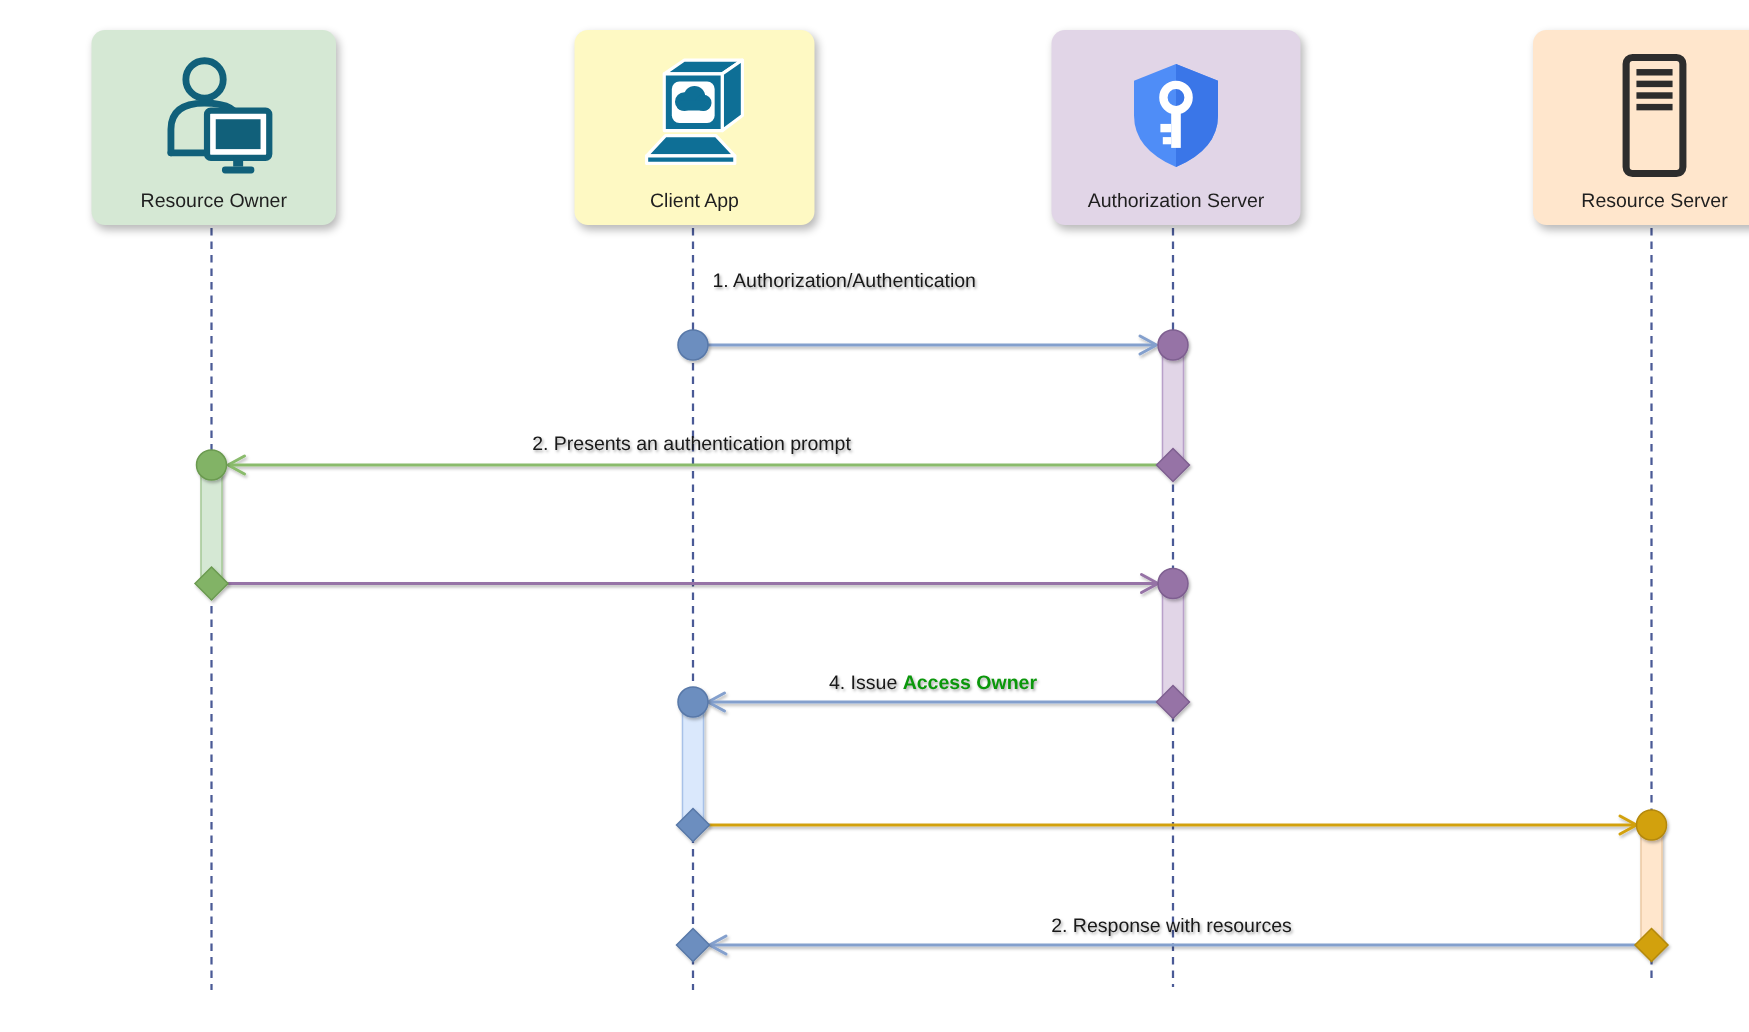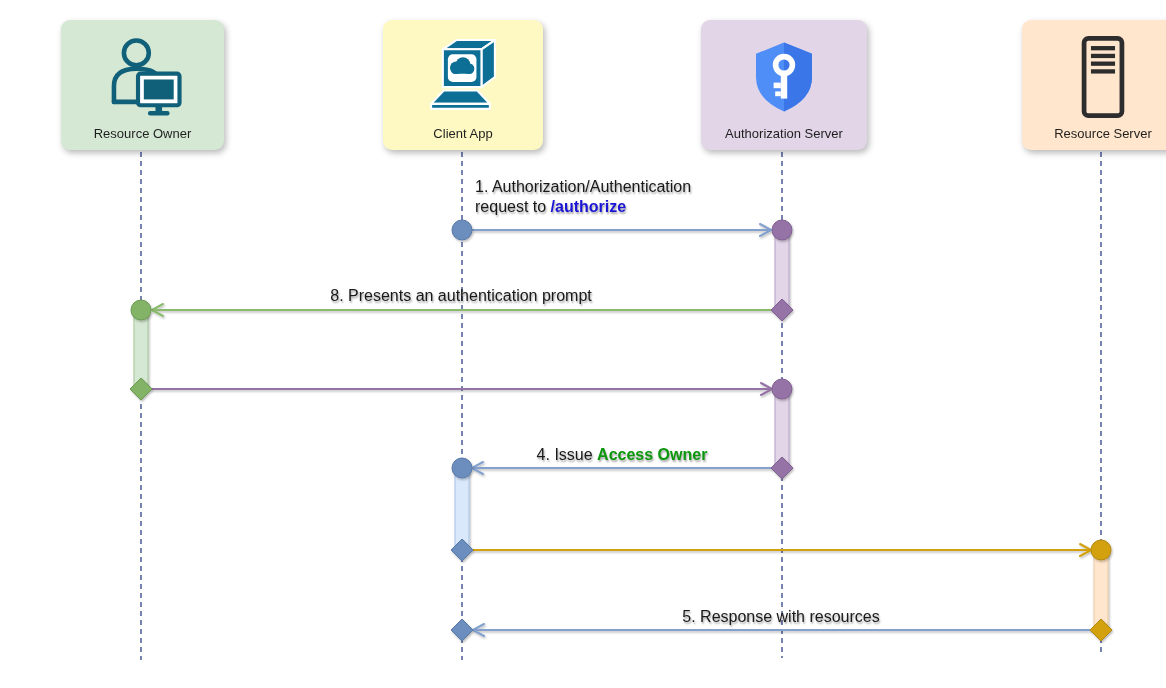--- a/index.html
+++ b/index.html
@@ -19,21 +19,21 @@
   .actor-ro{left:20px;width:163px;background:#d5e8d4;}
   .actor-ca{left:342px;width:160px;background:#fef9c3;}
   .actor-as{left:660px;width:166px;background:#e1d5e7;}
   .actor-rs{left:981px;width:162px;background:#ffe6cc;}
   .actor-icon{flex:1 1 auto;display:flex;align-items:center;justify-content:center;}
   .actor-label{
     font-size:13px;color:#1f1f1f;line-height:15px;white-space:nowrap;
   }
   
   .msg-label{
-    position:absolute;font-size:16px;color:#191919;line-height:20px;white-space:nowrap;
+    position:absolute;font-size:13px;color:#191919;line-height:20px;white-space:nowrap;
     text-shadow:1px 1.5px 2px rgba(0,0,0,0.35);
   }
   .msg-label.center{transform:translateX(-50%);}
   .hl-blue{color:#1b15d6;font-weight:bold;}
   .hl-green{color:#0b970b;font-weight:bold;}
 </style>
 </head>
 <body>
 
 <div class="canvas">
@@ -162,30 +162,29 @@
         <rect x="16" y="23" width="28" height="5" fill="#2d2d2d"></rect>
         <rect x="16" y="32" width="28" height="5" fill="#2d2d2d"></rect>
         <rect x="16" y="41" width="28" height="5" fill="#2d2d2d"></rect>
       </svg>
     </div>
     <div class="actor-label">Resource Server</div>
   </div>
 
   <div class="msg-label" style="left:434px;top:177px">
     <div><span>1. Authorization/Authentication</span></div>
-    <div><span>request to </span><span class="hl-blue">/authorize</span></div>
   </div>
 
   <div class="msg-label center" style="left:420px;top:286px">
-    <span>8. Presents an authentication prompt</span>
+    <span>2. Presents an authentication prompt</span>
   </div>
 
 
   <div class="msg-label center" style="left:581px;top:445px">
     <span>4. Issue </span><span class="hl-green">Access Owner</span>
   </div>
 
 
   <div class="msg-label center" style="left:740px;top:607px">
-    <span>5. Response with resources</span>
+    <span>2. Response with resources</span>
   </div>
 
 </div>
 
 </body></html>

